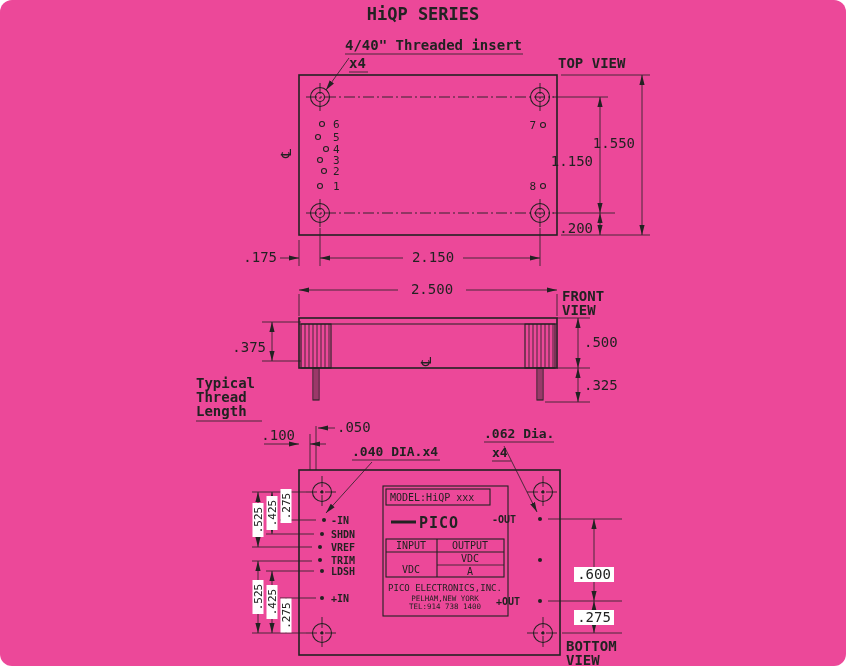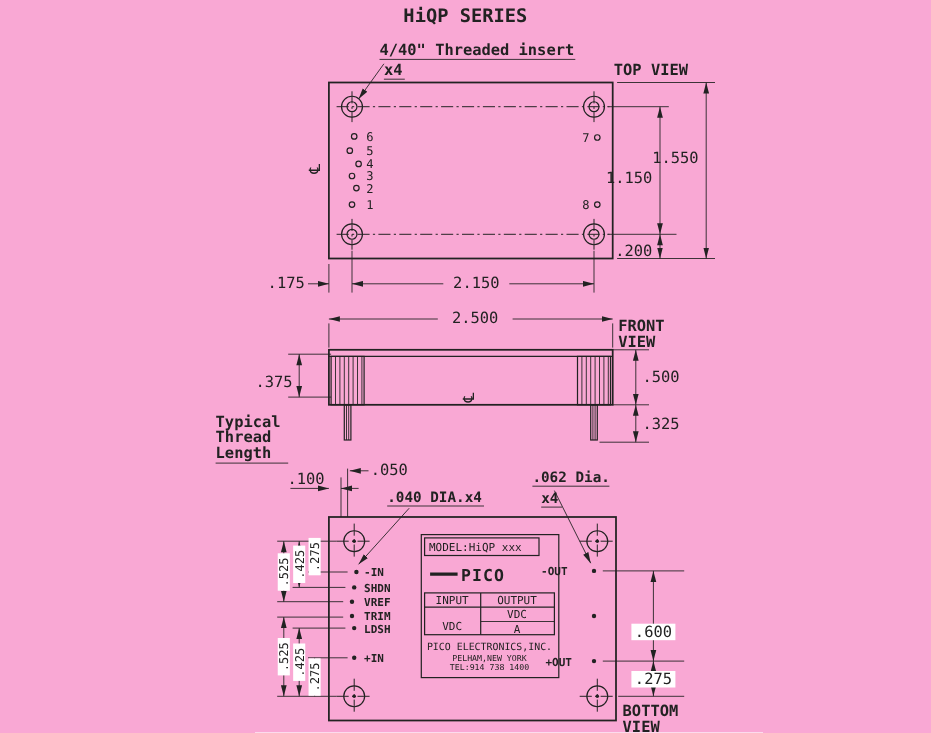--- a/index.html
+++ b/index.html
@@ -1,16 +1,16 @@
 <!DOCTYPE html>
 <html><head>
 <meta charset="utf-8">
 <style>
   html,body{margin:0;padding:0;background:#ffffff;}
-  .canvas{position:relative;width:846px;height:666px;background:#f9a8d4;overflow:hidden;}
+  .canvas{position:relative;width:846px;height:666px;background:#ec4899;overflow:hidden;border-radius:12px;}
   svg text{font-family:"DejaVu Sans Mono",monospace;fill:#222;}
   .b{font-weight:bold;}
   .s17{font-size:17px;} .s15{font-size:15px;letter-spacing:1px;}
   .s14{font-size:14px;} .s13{font-size:13px;} .s11{font-size:11px;}
   .s10{font-size:10px;} .s9{font-size:9px;} .s7{font-size:7.5px;}
   .sans{font-family:"DejaVu Sans",sans-serif;}
   .ln{stroke:#222;stroke-width:1.1;fill:none;}
   .ln2{stroke:#222;stroke-width:1.6;fill:none;}
   .tn{stroke:#222;stroke-width:0.8;fill:none;}
   .cl{stroke:#222;stroke-width:0.9;stroke-dasharray:11 3 2 3;fill:none;}

